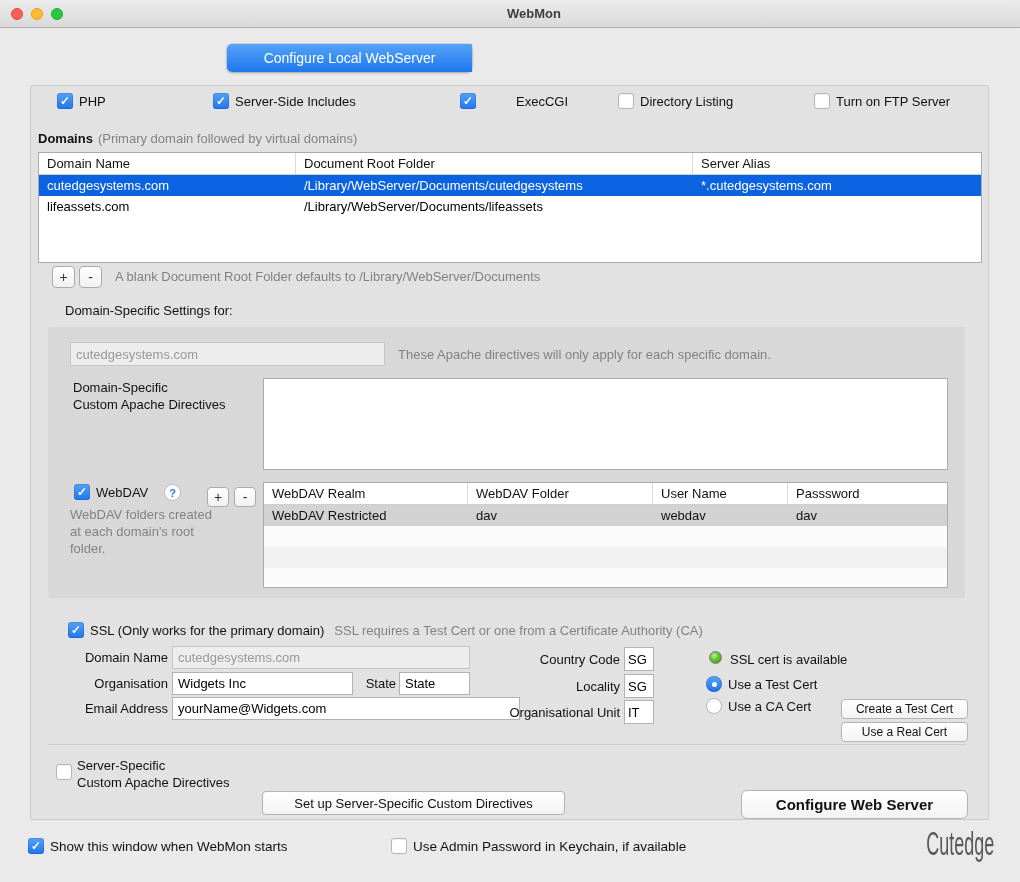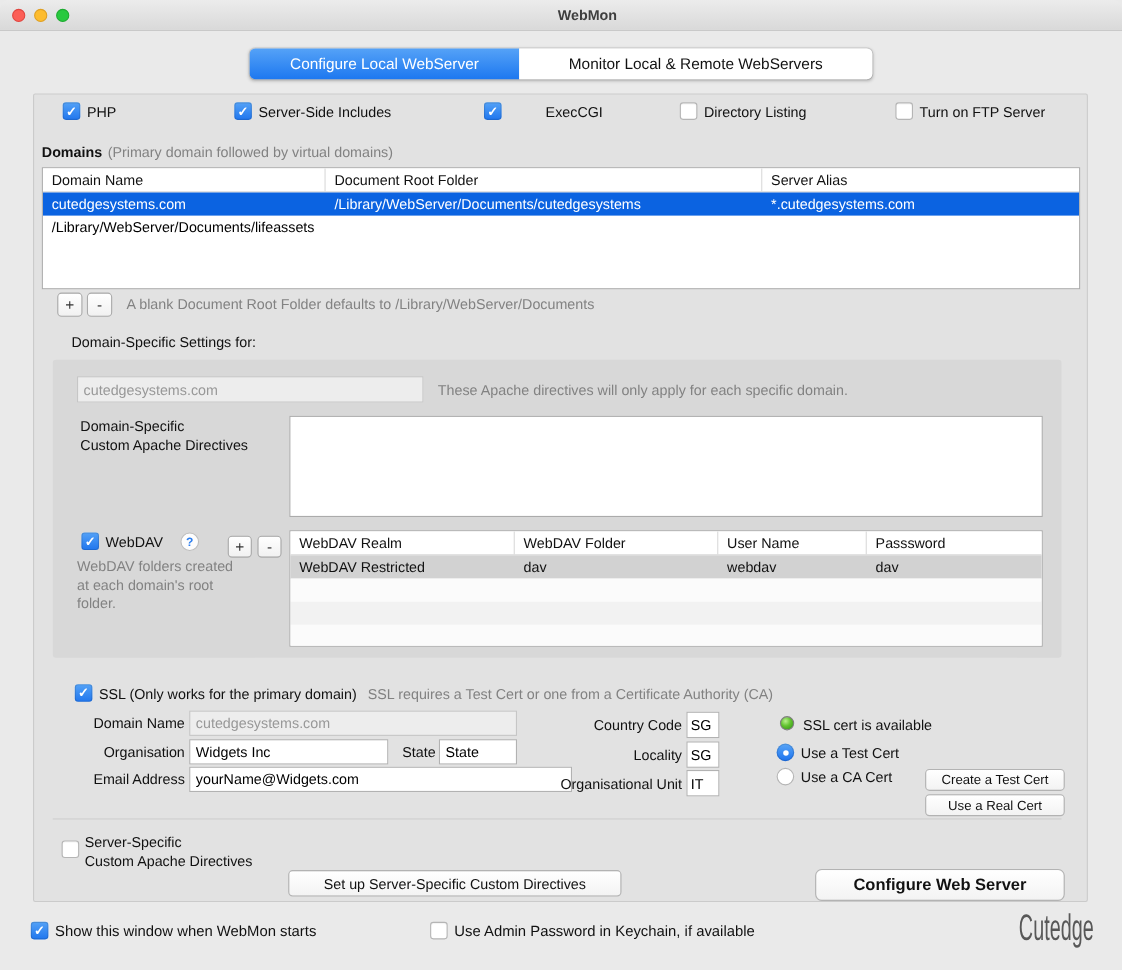--- a/index.html
+++ b/index.html
@@ -104,32 +104,31 @@
     <span class="light green"></span>
   </div>
   <div class="wintitle">WebMon</div>
 </div>
 
 <div class="panel"></div>
 <div class="inner-panel"></div>
 
 <div class="tabs">
   <div class="tab active">Configure Local WebServer</div>
-  <div class="tab plain">Monitor Local &amp; Remote WebServers</div>
 </div>
 
 <div class="opt" style="left:57px; top:93px;">
   <span class="cb on"></span>
   <span class="olabel">PHP</span>
 </div>
 <div class="opt" style="left:213px; top:93px;">
   <span class="cb on"></span>
   <span class="olabel">Server-Side Includes</span>
 </div>
-<div class="opt" style="left:440px; top:93px;gap:40px;">
+<div class="opt" style="left:460px; top:93px;gap:40px;">
   <span class="cb on"></span>
   <span class="olabel">ExecCGI</span>
 </div>
 <div class="opt" style="left:618px; top:93px;">
   <span class="cb off"></span>
   <span class="olabel">Directory Listing</span>
 </div>
 <div class="opt" style="left:814px; top:93px;">
   <span class="cb off"></span>
   <span class="olabel">Turn on FTP Server</span>
@@ -145,20 +144,21 @@
     <div class="cell">Domain Name</div>
     <div class="cell">Document Root Folder</div>
     <div class="cell">Server Alias</div>
   </div>
   <div class="trow drow sel grid3">
     <div class="cell">cutedgesystems.com</div>
     <div class="cell">/Library/WebServer/Documents/cutedgesystems</div>
     <div class="cell">*.cutedgesystems.com</div>
   </div>
   <div class="trow drow grid3">
+    <div class="cell">lifeassets.com</div>
     <div class="cell">/Library/WebServer/Documents/lifeassets</div>
     <div class="cell"></div>
   </div>
 </div>
 
 <div class="sqbtn" style="left:52px; top:266px;">+</div>
 <div class="sqbtn" style="left:79px; top:266px;">-</div>
 <div class="abs h13 gray" style="left:115px; top:269px;">A blank Document Root Folder defaults to /Library/WebServer/Documents</div>
 
 <div class="abs h13" style="left:65px; top:303px;">Domain-Specific Settings for:</div>

